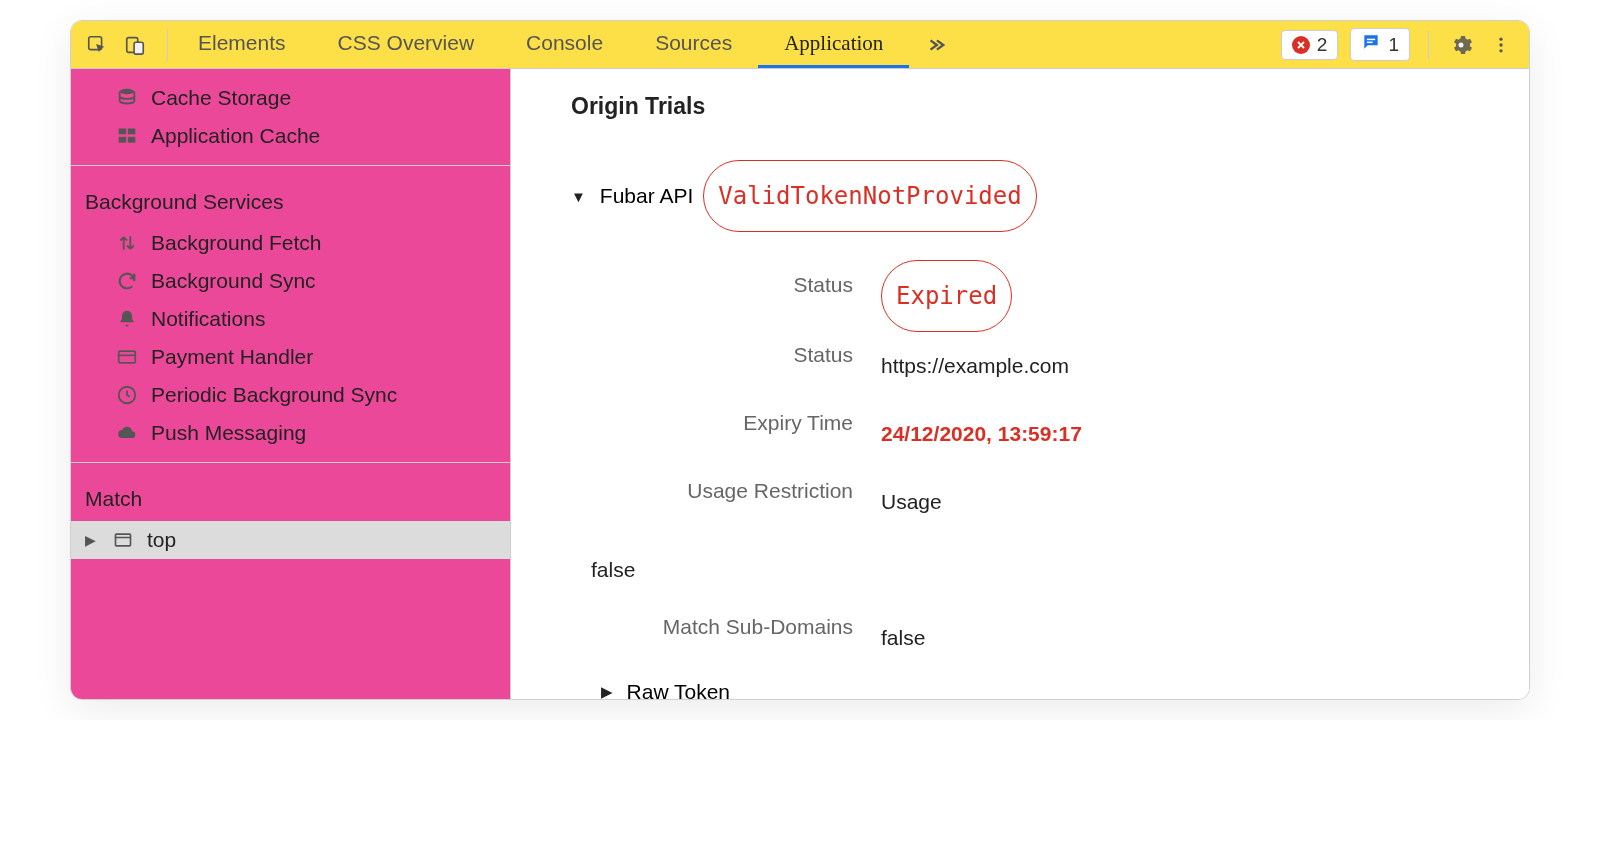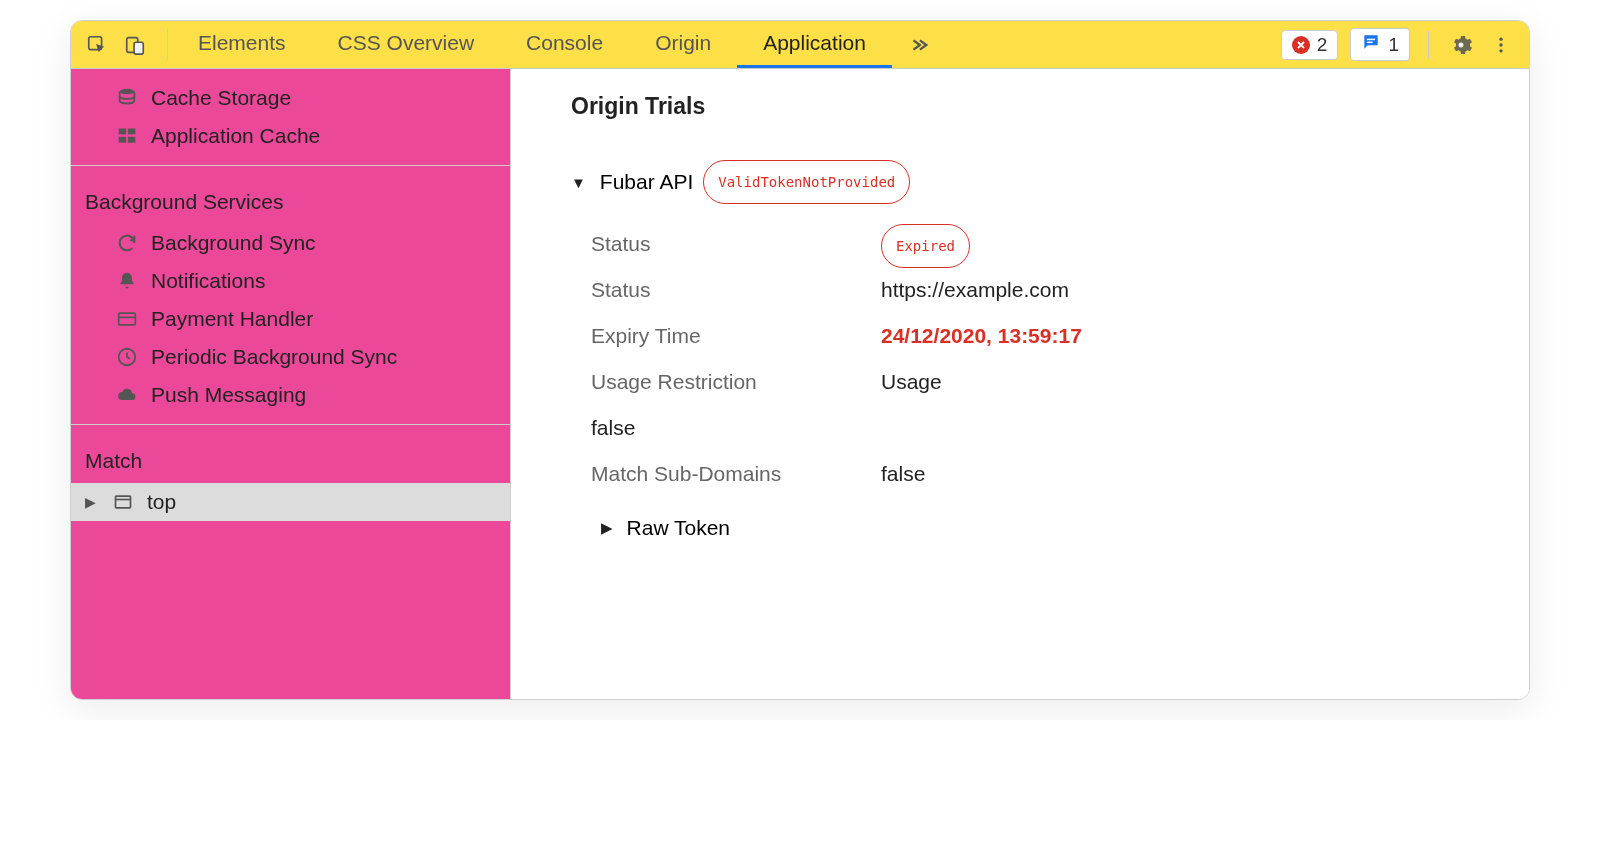--- a/index.html
+++ b/index.html
@@ -92,20 +92,21 @@
       display: flex;
       align-items: center;
       cursor: pointer;
       color: #555;
       border-bottom: 3px solid transparent;
       height: 100%;
     }
     .tab.active {
       color: #222;
       border-bottom-color: #1a73e8;
+      font-family: Liberation Serif, serif;
     }
     .more-tabs {
       display: flex;
       align-items: center;
       padding: 0 16px;
       font-size: 22px;
       color: #555;
     }
     .toolbar-right {
       margin-left: auto;
@@ -228,41 +229,43 @@
     }
     .tri-right {
       font-size: 15px;
       color: #222;
       margin-right: 8px;
     }
     .pill {
       border: 1.5px solid #d93025;
       color: #d93025;
       border-radius: 999px;
-      padding: 13px 14px;
+      padding: 21px 14px;
       font-family: ui-monospace, Menlo, monospace;
-      font-size: 14px;
+      font-size: 24px;
     }
     .detail-rows {
       margin-left: 20px;
     }
     .detail-row {
       display: flex;
       align-items: center;
       margin-bottom: 22px;
     }
     .detail-label {
       width: 290px;
+      text-align: right;
       color: #666;
       padding-right: 28px;
       font-size: 21px;
     }
     .detail-value {
       color: #222;
       font-size: 21px;
+      margin-top: 22px;
     }
     .detail-value.red {
       color: #d93025;
       font-weight: 700;
     }
     .raw-token {
       margin-left: 30px;
       margin-top: 30px;
       display: flex;
       align-items: center;
@@ -287,21 +290,21 @@
         <svg width="22" height="22" viewBox="0 0 24 24" fill="none" stroke="currentColor" stroke-width="1.8">
           <rect x="3" y="4" width="12" height="16" rx="2"></rect>
           <rect x="11" y="9" width="10" height="13" rx="2" fill="#f2f2f2"></rect>
         </svg>
       </div>
     </div>
     <div class="tabs">
       <div class="tab">Elements</div>
       <div class="tab">CSS Overview</div>
       <div class="tab">Console</div>
-      <div class="tab">Origin</div>
+      <div class="tab">Sources</div>
       <div class="tab active">Application</div>
     </div>
     <div class="more-tabs">
       <svg width="22" height="22" viewBox="0 0 24 24" fill="none" stroke="currentColor" stroke-width="2.5">
         <path d="M6 7 L13 12 L6 17"></path>
           <path d="M13 7 L20 12 L13 17"></path>
       </svg>
     </div>
     <div class="toolbar-right">
       <div class="badge-btn">
@@ -365,20 +368,29 @@
           </span>
           <span>Application Cache</span>
         </div>
       </div>
 
       <div class="sidebar-section">
         <div class="sidebar-heading">Background Services</div>
 
         <div class="sidebar-item">
           <span class="side-icon">
+            <svg width="20" height="22" viewBox="0 0 24 24" fill="none" stroke="currentColor" stroke-width="2.2">
+                <path d="M8 20V5M8 5L4 9M8 5l4 4"></path>
+                <path d="M16 4v15M16 19l4-4M16 19l-4-4"></path>
+              </svg>
+          </span>
+          <span>Background Fetch</span>
+        </div>
+        <div class="sidebar-item">
+          <span class="side-icon">
             <svg width="22" height="22" viewBox="0 0 24 24" fill="none" stroke="currentColor" stroke-width="2.2">
                 <path d="M20 12a8 8 0 10-2.3 5.6"></path>
                 <path d="M20 4v5h-5"></path>
               </svg>
           </span>
           <span>Background Sync</span>
         </div>
         <div class="sidebar-item">
           <span class="side-icon">
             <svg width="20" height="22" viewBox="0 0 24 24" fill="currentColor">

